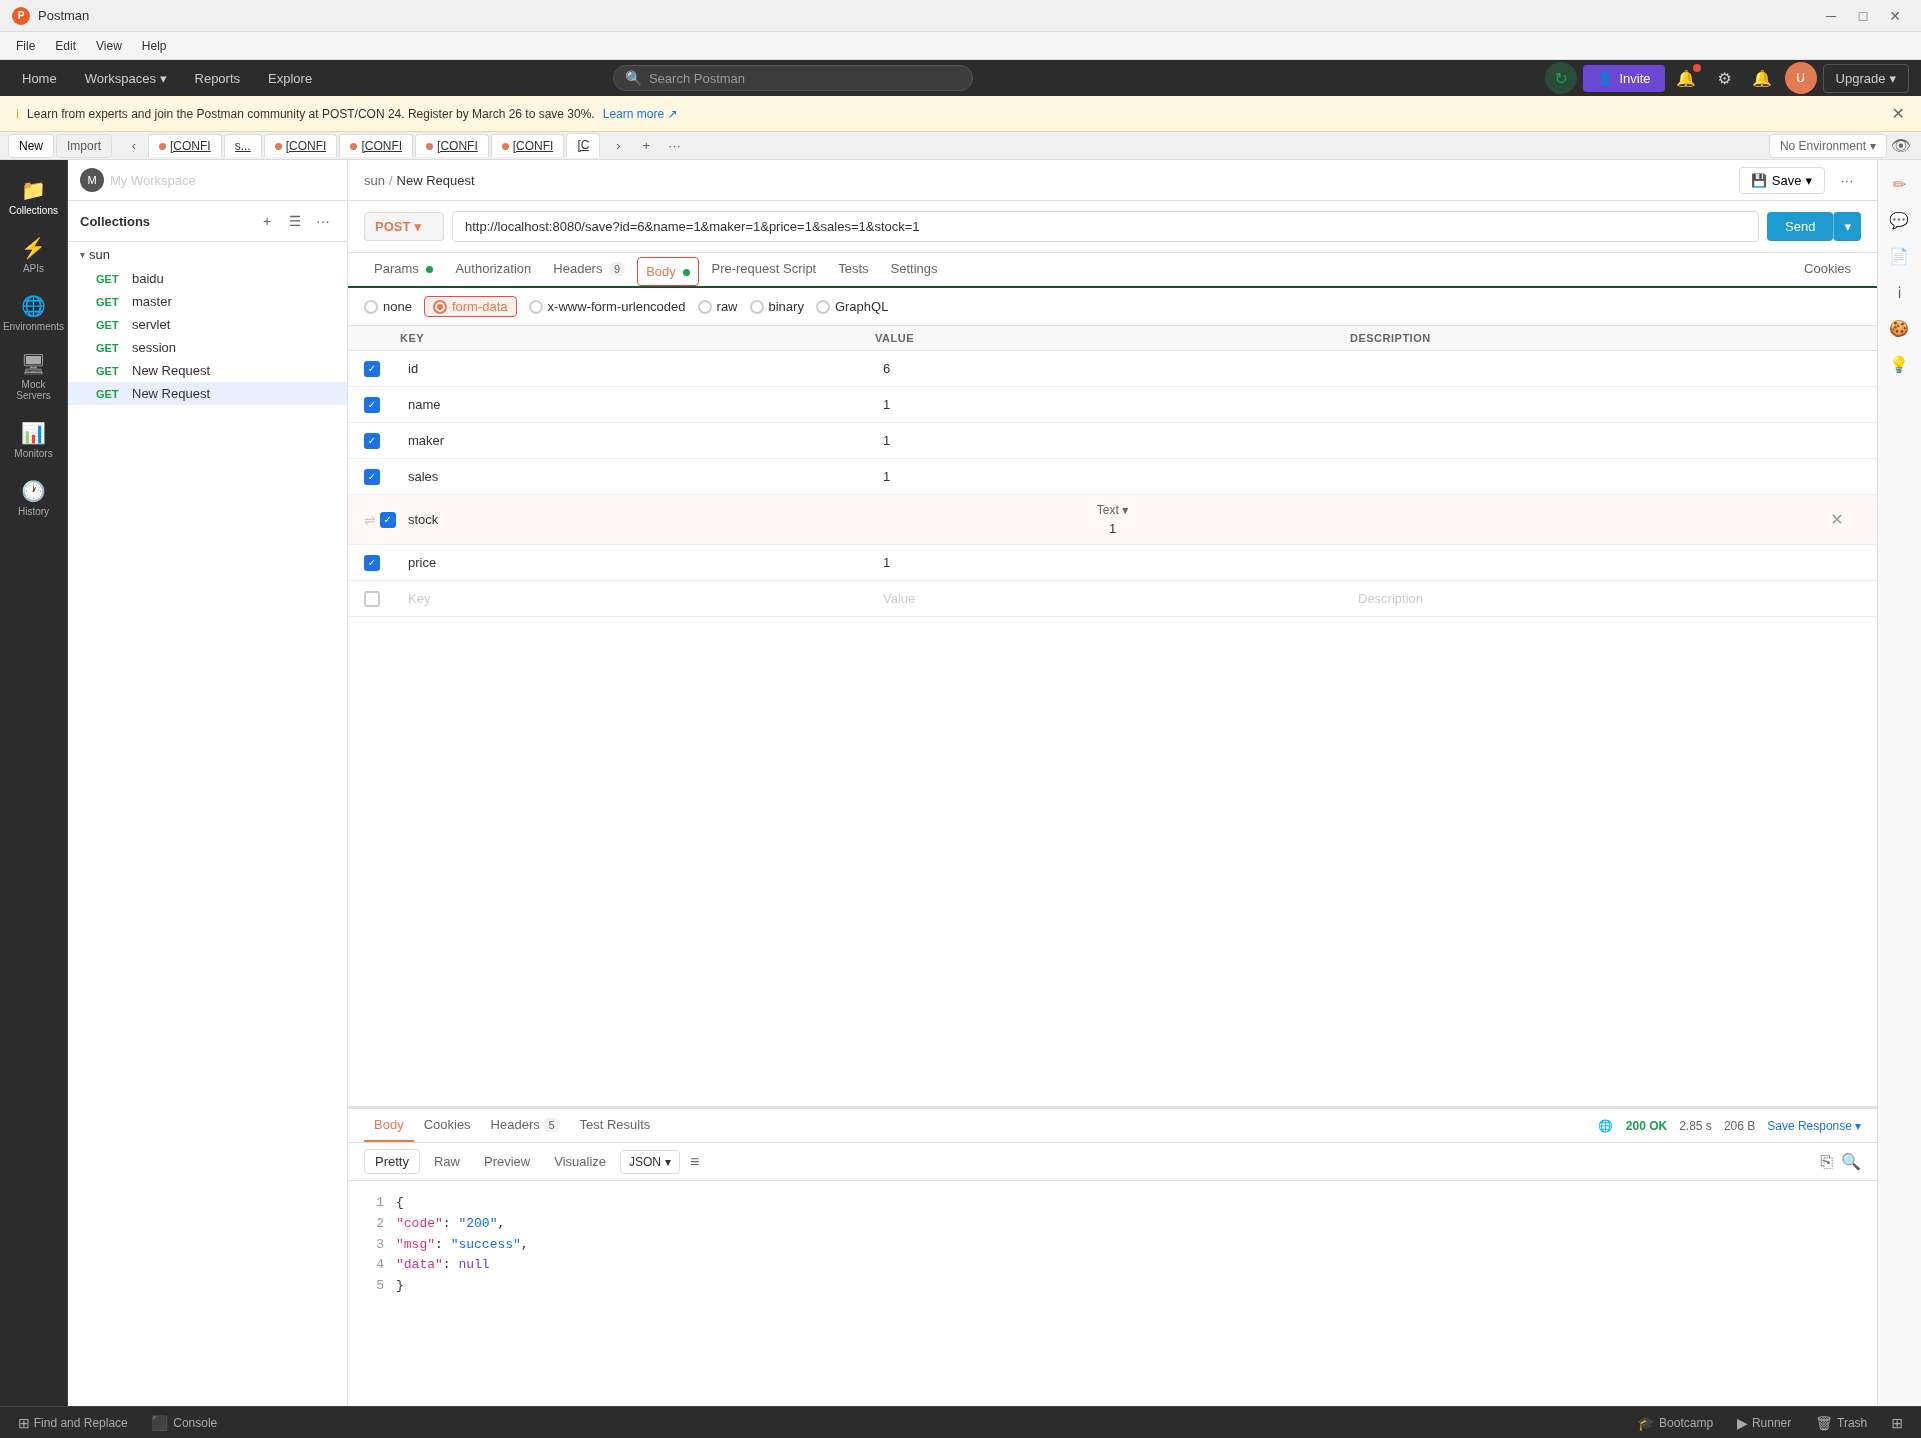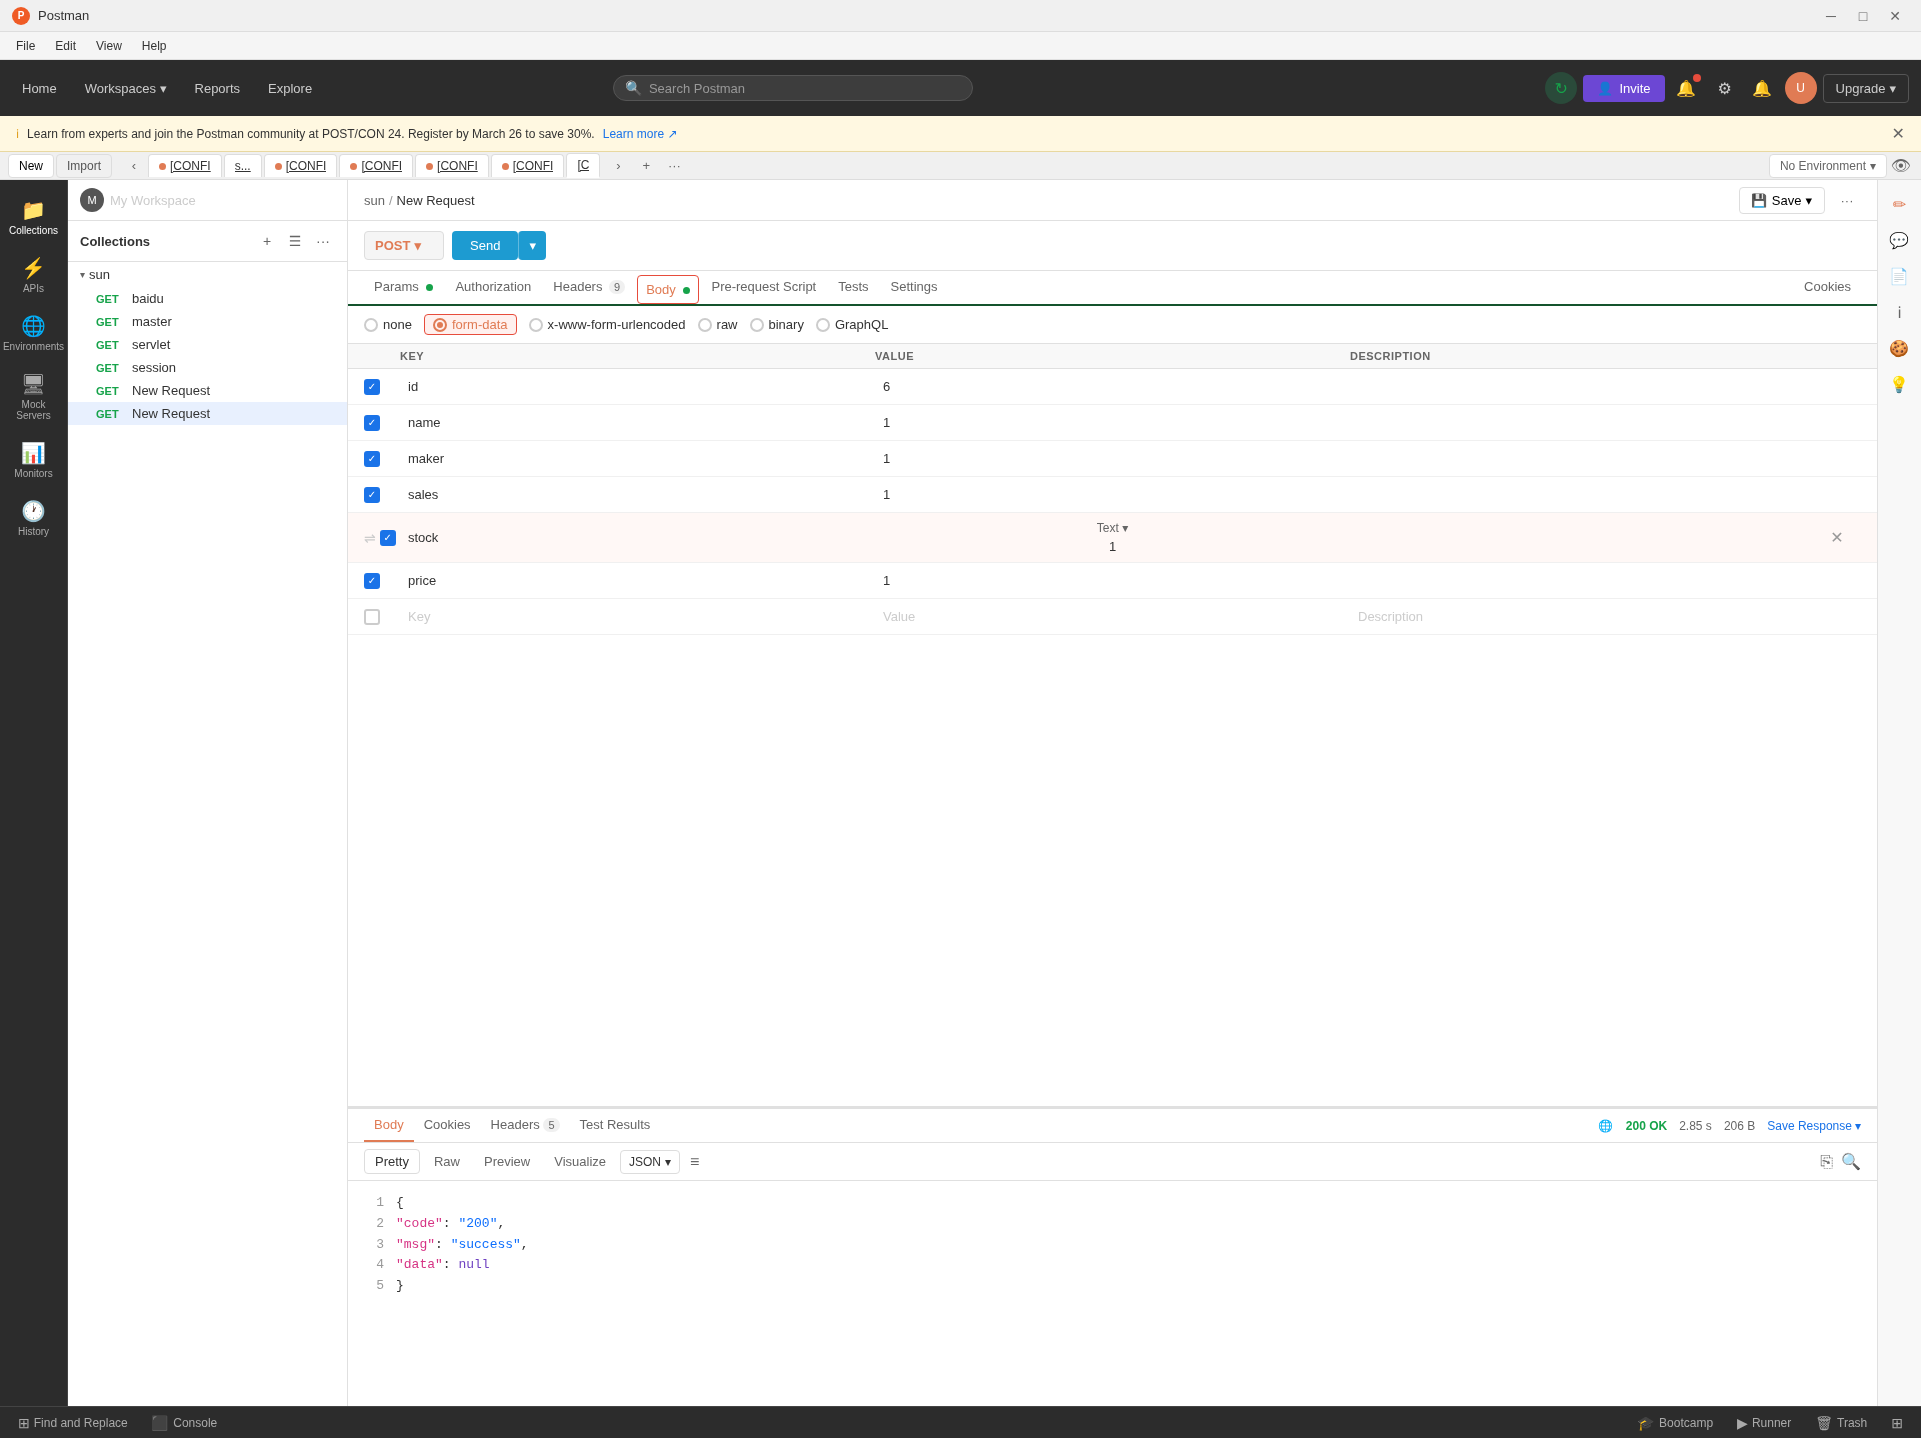--- a/index.html
+++ b/index.html
@@ -10,21 +10,21 @@
     .title-bar-left { display: flex; align-items: center; gap: 8px; font-size: 13px; font-weight: 500; }
     .title-bar-logo { width: 18px; height: 18px; background: #ef5b25; border-radius: 50%; display: flex; align-items: center; justify-content: center; color: white; font-size: 10px; font-weight: bold; }
     .title-bar-controls { display: flex; gap: 4px; }
     .title-bar-btn { width: 28px; height: 20px; background: transparent; border: none; cursor: pointer; display: flex; align-items: center; justify-content: center; font-size: 14px; color: #666; }
 
     
     .menu-bar { height: 28px; background: #f5f5f5; display: flex; align-items: center; padding: 0 8px; gap: 4px; border-bottom: 1px solid #e0e0e0; }
     .menu-item { padding: 2px 8px; cursor: pointer; border-radius: 3px; font-size: 12px; color: #333; }
 
     
-    .nav-bar { height: 56px; background: #2c2c2c; display: flex; align-items: center; padding: 12px 12px; gap: 8px; }
+    .nav-bar { height: 36px; background: #2c2c2c; display: flex; align-items: center; padding: 12px 12px; gap: 8px; }
     .nav-home { color: #ccc; font-size: 13px; padding: 6px 10px; cursor: pointer; border-radius: 4px; }
     .nav-workspaces { color: #ccc; font-size: 13px; padding: 6px 10px; cursor: pointer; border-radius: 4px; display: flex; align-items: center; gap: 4px; }
     .nav-reports { color: #ccc; font-size: 13px; padding: 6px 10px; cursor: pointer; border-radius: 4px; }
     .nav-explore { color: #ccc; font-size: 13px; padding: 6px 10px; cursor: pointer; border-radius: 4px; }
     .nav-search { flex: 1; max-width: 360px; margin: 0 auto; background: #3d3d3d; border: 1px solid #555; border-radius: 20px; display: flex; align-items: center; padding: 4px 12px; gap: 6px; cursor: pointer; }
     .nav-search-text { color: #999; font-size: 13px; }
     .nav-right { display: flex; align-items: center; gap: 6px; margin-left: auto; }
     .nav-icon-btn { width: 32px; height: 32px; border-radius: 50%; display: flex; align-items: center; justify-content: center; cursor: pointer; color: #ccc; font-size: 16px; position: relative; }
     .nav-badge { position: absolute; top: 2px; right: 2px; width: 8px; height: 8px; background: #e74c3c; border-radius: 50%; }
     .invite-btn { background: #6c47d4; color: white; border: none; border-radius: 4px; padding: 6px 14px; cursor: pointer; font-size: 13px; display: flex; align-items: center; gap: 6px; }
@@ -373,20 +373,21 @@
         </button>
         <div class="more-btn">···</div>
       </div>
     </div>
 
     <div class="url-bar">
       <div class="method-select">
         <span>POST</span>
         <span>▾</span>
       </div>
+      <input class="url-input" type="text" value="http://localhost:8080/save?id=6&amp;name=1&amp;maker=1&amp;price=1&amp;sales=1&amp;stock=1" style="">
       <div style="display:flex;">
         <button class="send-btn">
           <span>Send</span>
         </button>
         <button class="send-btn send-btn-arrow">▾</button>
       </div>
     </div>
 
     <div class="req-tabs">
       <div class="req-tab">

